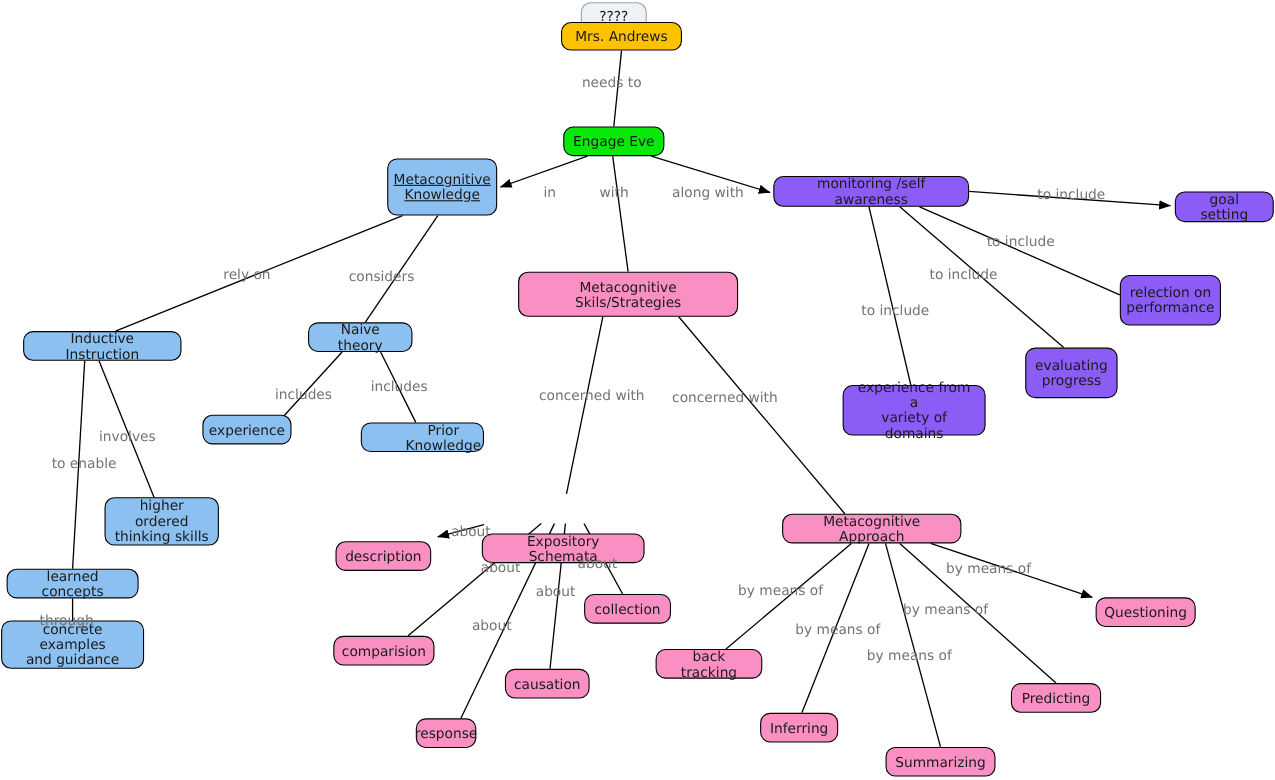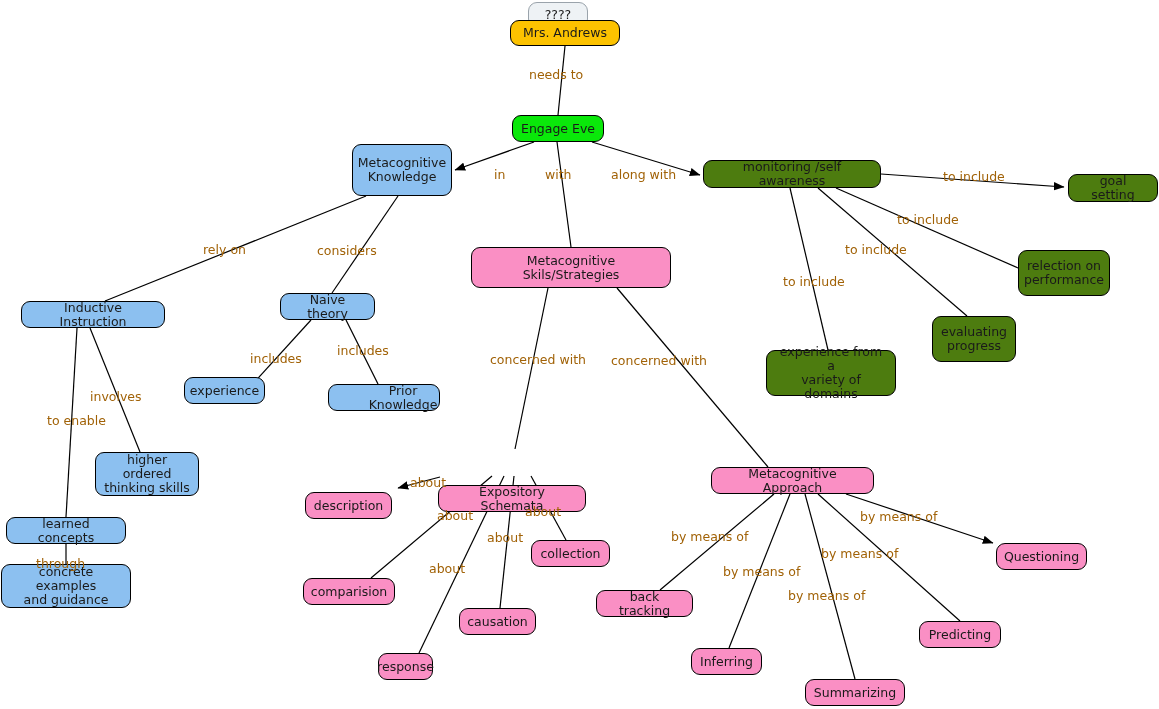--- a/index.html
+++ b/index.html
@@ -38,30 +38,30 @@
     color: #1a1a1a;
     font-size: 12.5px;
     line-height: 14px;
     padding: 2px 8px;
     white-space: pre-line;
     z-index: 5;
     font-family: "DejaVu Sans", sans-serif;
   }
   .node.blue   { background: #8cc0f0; }
   .node.pink   { background: #fa8fc4; }
-  .node.orange { background: #4d7c0f; }
+  .node.orange { background: #8b5cf6; }
   .node.green  { background: #0ae80a; }
   .node.gold   { background: #fcc200; }
   .node.grey   { background: #eef2f5; border-color:#9aa3ab; z-index: 4; }
 
   .edge-label {
     position: absolute;
     font-size: 12.5px;
     line-height: 14px;
-    color: #a16207;
+    color: #737373;
     background: transparent;
     white-space: nowrap;
     z-index: 6;
     font-family: "DejaVu Sans", sans-serif;
   }
 </style>
 </head>
 <body>
 
 <div id="canvas">
@@ -127,21 +127,21 @@
       <div class="edge-label" style="left: 671px; top: 530px;">by means  of</div>
       <div class="edge-label" style="left: 723px; top: 565px;">by means of</div>
       <div class="edge-label" style="left: 788px; top: 589px;">by means of</div>
       <div class="edge-label" style="left: 821px; top: 547px;">by means of</div>
       <div class="edge-label" style="left: 860px; top: 510px;">by means of</div>
     </div>
   <div id="nodes-group">
       <div class="node grey" style="left: 528px; top: 2px; width: 60px; height: 26px;">????</div>
       <div class="node gold" style="left: 510px; top: 20px; width: 110px; height: 26px;">Mrs. Andrews</div>
       <div class="node green" style="left: 512px; top: 115px; width: 92px; height: 27px;">Engage Eve</div>
-      <div class="node blue" style="left: 352px; top: 144px; width: 100px; height: 52px;">Metacognitive
+      <div class="node blue" style="left: 352px; top: 144px; width: 100px; height: 52px; text-decoration: underline;">Metacognitive
 Knowledge</div>
       <div class="node pink" style="left: 471px; top: 247px; width: 200px; height: 41px;">Metacognitive Skils/Strategies</div>
       <div class="node orange" style="left: 703px; top: 160px; width: 178px; height: 28px;">monitoring /self awareness</div>
       <div class="node orange" style="left: 1068px; top: 174px; width: 90px; height: 28px;">goal setting</div>
       <div class="node orange" style="left: 1018px; top: 250px; width: 92px; height: 46px;">relection on
 performance</div>
       <div class="node orange" style="left: 932px; top: 316px; width: 84px; height: 46px;">evaluating
 progress</div>
       <div class="node orange" style="left: 766px; top: 350px; width: 130px; height: 46px;">experience from a
 variety of domains</div>

